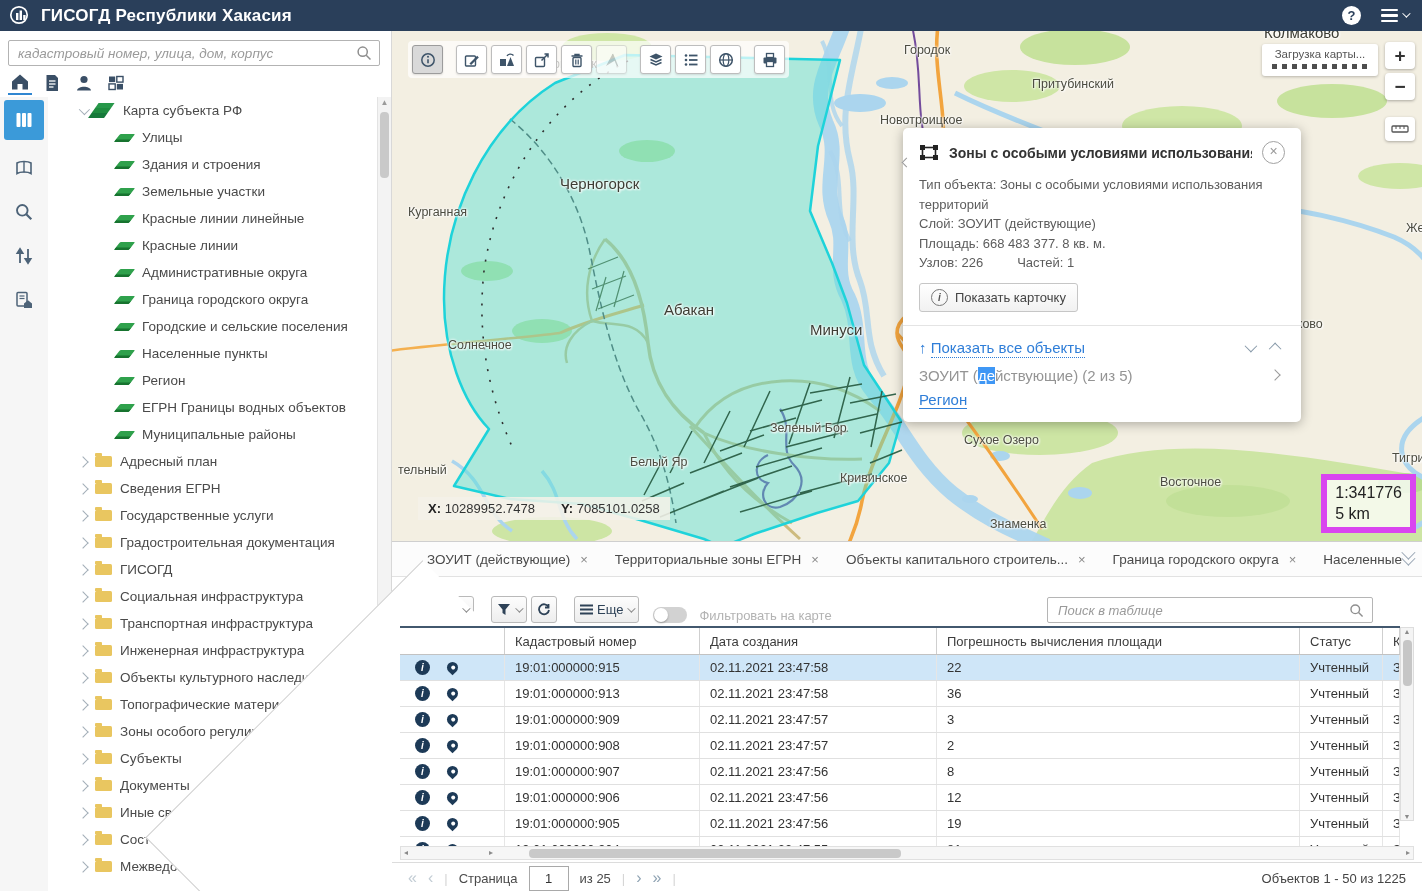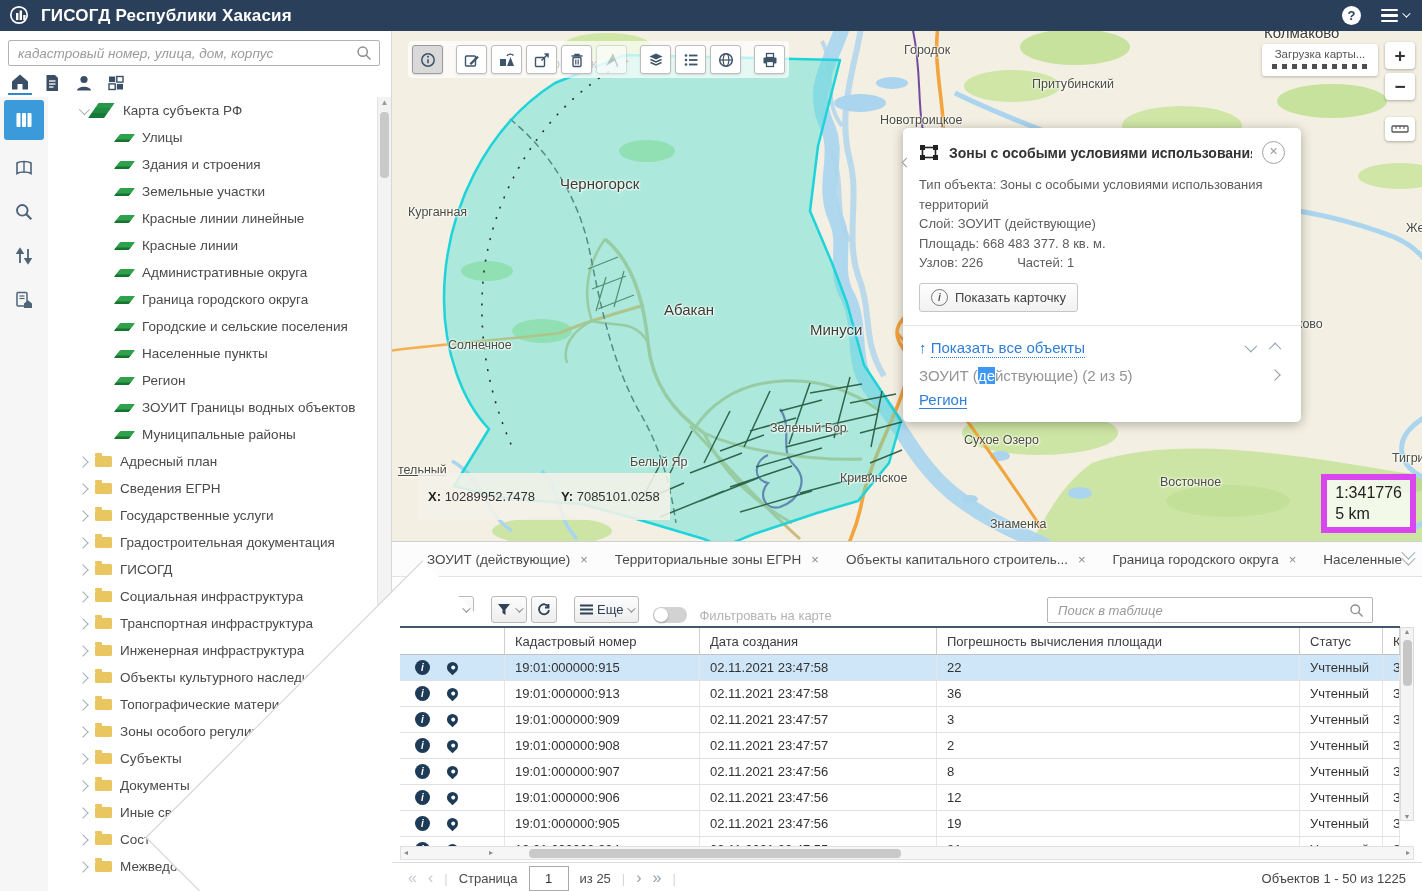--- a/index.html
+++ b/index.html
@@ -50,21 +50,21 @@
   .mtb{position:absolute;left:16px;top:10px;display:flex;gap:4px;align-items:center;background:rgba(255,255,255,.7);padding:4px;border-radius:4px;z-index:3;}
   .mbtn{width:29px;height:27px;background:#fff;border:1px solid #bdbdbd;border-radius:3px;display:flex;align-items:center;justify-content:center;cursor:pointer;box-shadow:0 1px 2px rgba(0,0,0,.12);}
   .mbtn.active{background:#d9d9d9;border-color:#9c9c9c;}
   .mbtn.disabled{opacity:.5;}
   .mgap{width:5px;}
   .loadbox{position:absolute;right:44px;top:13px;background:#fff;border-radius:3px;box-shadow:0 1px 3px rgba(0,0,0,.25);padding:4px 10px 7px;z-index:3;text-align:center;}
   .loadtext{font-size:11.5px;color:#555;}
   .loaddots{margin:4px auto 0;height:5px;width:96px;background:repeating-linear-gradient(90deg,#4e4e4e 0 5px,transparent 5px 10px);}
   .zbtn{position:absolute;right:7px;width:30px;height:27px;background:#fff;border-radius:4px;box-shadow:0 1px 3px rgba(0,0,0,.3);display:flex;align-items:center;justify-content:center;font-size:19px;font-weight:700;color:#333;cursor:pointer;z-index:3;}
   .rlbtn{position:absolute;right:7px;top:86px;width:30px;height:24px;background:#fff;border-radius:4px;box-shadow:0 1px 3px rgba(0,0,0,.3);display:flex;align-items:center;justify-content:center;cursor:pointer;z-index:3;}
-  .coords{position:absolute;left:26px;bottom:21px;background:rgba(244,241,232,.88);padding:16px 10px;display:flex;gap:26px;font-size:13px;color:#333;z-index:3;}
+  .coords{position:absolute;left:26px;bottom:21px;background:rgba(244,241,232,.88);padding:4px 10px;display:flex;gap:26px;font-size:13px;color:#333;z-index:3;}
   .coords b{color:#222;}
   .scale{position:absolute;right:6px;bottom:8px;border:6px solid #d946ef;border-radius:0;background:rgba(255,255,255,.75);padding:2px 8px;font-size:16px;color:#222;line-height:1.35;z-index:3;}
   
   .popup{position:absolute;left:511px;top:97px;width:398px;background:#fff;border-radius:5px;box-shadow:0 2px 12px rgba(0,0,0,.3);padding:13px 16px 14px;box-sizing:border-box;z-index:5;}
   .ptitle-row{display:flex;align-items:center;gap:10px;}
   .ptitle{flex:1;font-size:14px;font-weight:700;color:#333;white-space:nowrap;overflow:hidden;}
   .pclose{width:21px;height:21px;border:1.5px solid #a2a2a2;border-radius:50%;color:#9a9a9a;font-size:14px;line-height:18px;text-align:center;cursor:pointer;flex:none;}
   .pbody{margin-top:11px;font-size:13px;color:#5c5c5c;line-height:1.5;}
   .pstats{display:flex;gap:34px;}
   .cardbtn{margin-top:10px;display:inline-flex;align-items:center;gap:7px;border:1px solid #c6c6c6;border-radius:3px;background:linear-gradient(#fff,#f1f1f1);padding:5px 11px;font-size:13px;color:#444;cursor:pointer;}
@@ -271,21 +271,21 @@
       <div class="trow leaf">
           <span class="lico"></span>
           <span>Населенные пункты</span>
         </div>
       <div class="trow leaf">
           <span class="lico"></span>
           <span>Регион</span>
         </div>
       <div class="trow leaf">
           <span class="lico"></span>
-          <span>ЗОУИТ Границы водных объектов</span>
+          <span>ЕГРН Границы водных объектов</span>
         </div>
       <div class="trow leaf">
           <span class="lico"></span>
           <span>Муниципальные районы</span>
         </div>
       <div class="trow r1">
           <span class="chv right"></span>
           <span class="fico"></span>
           <span>Адресный план</span>
         </div>
@@ -435,21 +435,21 @@
     <span class="map-label town" style="left:272px;top:270px;">Абакан</span>
     <span class="map-label" style="left:378px;top:390px;">Зеленый Бор</span>
     <span class="map-label" style="left:238px;top:424px;">Белый Яр</span>
     <span class="map-label" style="left:572px;top:402px;">Сухое Озеро</span>
     <span class="map-label" style="left:448px;top:440px;">Кривинское</span>
     <span class="map-label" style="left:598px;top:486px;">Знаменка</span>
     <span class="map-label" style="left:768px;top:444px;">Восточное</span>
     <span class="map-label" style="left:1000px;top:420px;">Тигриц</span>
     <span class="map-label" style="left:868px;top:286px;">Колмаково</span>
     <span class="map-label" style="left:1014px;top:190px;">Же</span>
-    <span class="map-label" style="left:6px;top:432px;text-decoration:underline;">тельный</span>
+    <span class="map-label" style="left:6px;top:432px;">тельный</span>
 
     <div class="mtb">
       <span class="mbtn active">
           <svg width="16" height="16" viewBox="0 0 16 16">
             <circle cx="8" cy="8" r="6.2" fill="none" stroke="#3e5469" stroke-width="1.5"></circle>
             <line x1="8" y1="7.2" x2="8" y2="11.2" stroke="#3e5469" stroke-width="1.6"></line>
             <circle cx="8" cy="4.7" r="1" fill="#3e5469"></circle>
           </svg>
         </span>
       <span class="mgap"></span>

